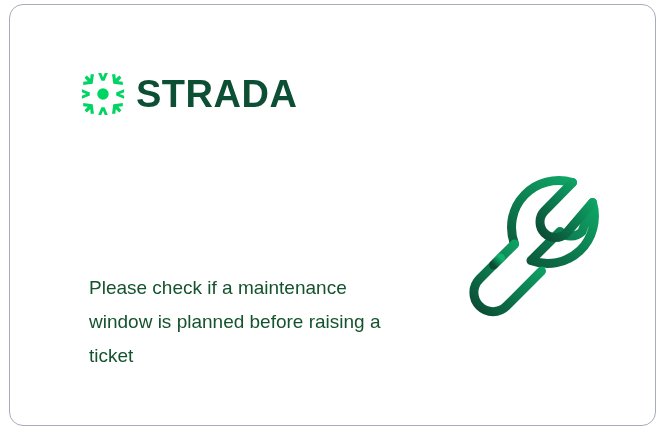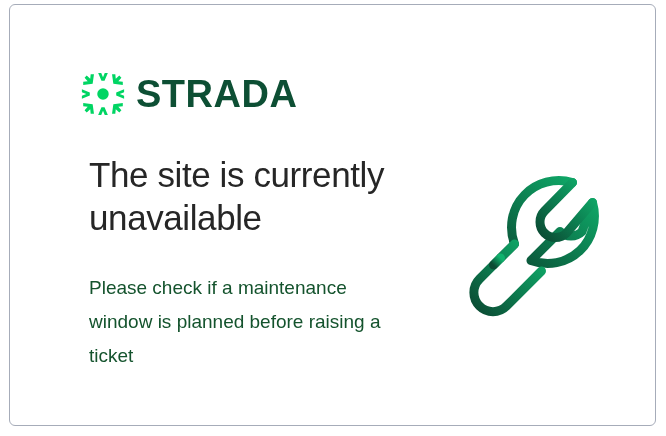--- a/index.html
+++ b/index.html
@@ -24,21 +24,21 @@
   
   .card {
     position: absolute;
     left: 9px;
     top: 4px;
     width: 647px;
     height: 422px;
     box-sizing: border-box;
     background: #ffffff;
     border: 1px solid #a6acb9;
-    border-radius: 6px;
+    border-radius: 14px;
     overflow: hidden;
   }
 
   
   .logo {
     position: absolute;
     left: 71px;
     top: 67px;
     display: flex;
     align-items: center;
@@ -128,21 +128,20 @@
             <polygon points="13.0,91.9 8.1,87.0 15.2,79.0 5.0,78.0 5.0,70.5 26.5,73.5 29.5,95.0 22.0,95.0 21.0,84.8"></polygon>
             <polygon points="87.0,91.9 91.9,87.0 84.8,79.0 95.0,78.0 95.0,70.5 73.5,73.5 70.5,95.0 78.0,95.0 79.0,84.8"></polygon>
 
             <circle cx="50" cy="50" r="13"></circle>
           </g>
         </svg>
       </span>
       <span class="logo-word">STRADA</span>
     </div>
 
-    <h1 class="headline">The site is currently unavailable</h1>
 
     <p class="body-copy">Please check if a maintenance window is planned before raising a ticket</p>
 
     <div class="wrench">
       <svg viewBox="0 0 168 168" xmlns="http://www.w3.org/2000/svg" aria-hidden="true">
         <defs>
           <linearGradient id="wrenchGrad" x1="0" y1="1" x2="1" y2="0">
             <stop offset="0%" stop-color="#0b4a33"></stop>
             <stop offset="45%" stop-color="#0c7a4e"></stop>
             <stop offset="100%" stop-color="#10b26d"></stop>

